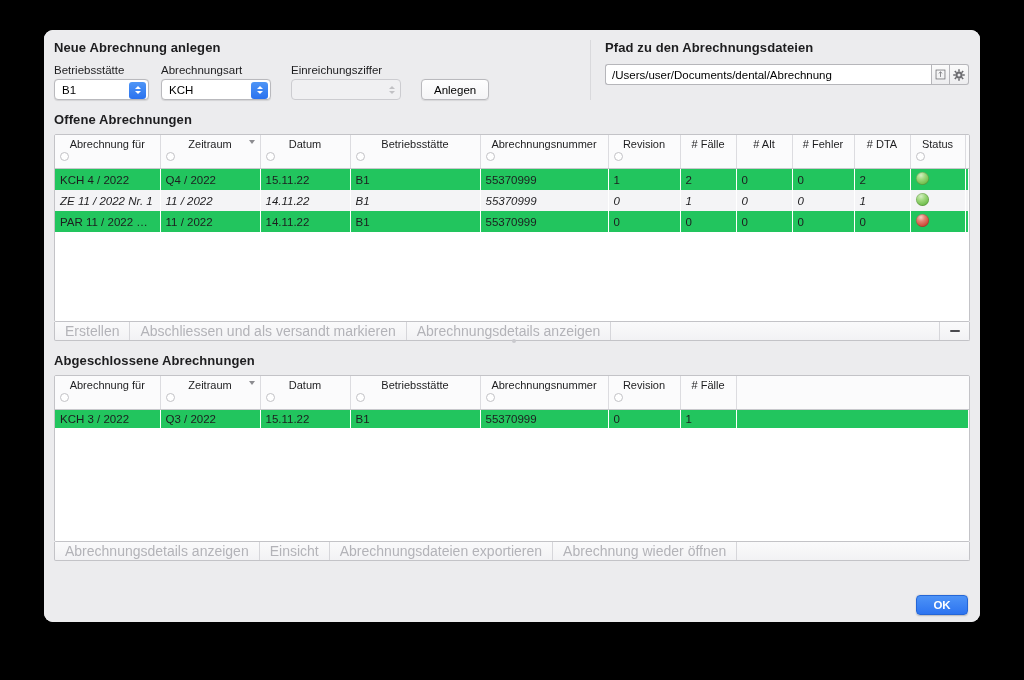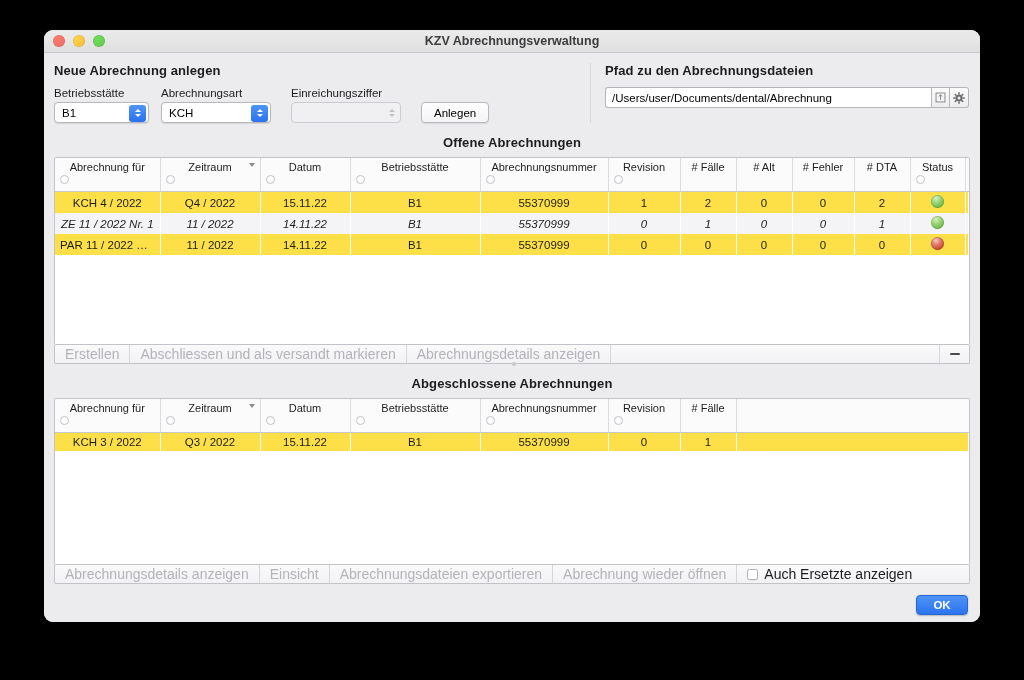--- a/index.html
+++ b/index.html
@@ -134,21 +134,21 @@
   }
   .icon-btn {
     width: 19px; height: 21px;
     background: linear-gradient(to bottom, #fbfbfb, #ededef);
     border: 1px solid #b6b6ba;
     display: flex; align-items: center; justify-content: center;
   }
   .icon-btn + .icon-btn { border-left: none; border-radius: 0 3px 3px 0; }
 
   
-  .block { padding: 0 10px; text-align: center; }
+  .block { padding: 0 10px; }
   .block .section-title { margin-top: 12px; margin-bottom: 7px; }
 
   .tablewrap {
     background: #ffffff;
     border: 1px solid #c3c3c7;
     border-radius: 2px;
     overflow: hidden;
   }
   table.grid { width: 100%; border-collapse: collapse; table-layout: fixed; }
   table.grid th {
@@ -175,21 +175,21 @@
     margin-top: 2px;
   }
   table.grid td {
     font-size: 11.5px; color: #1d1d1f;
     padding: 3px 5px;
     border-right: 1px solid transparent;
     white-space: nowrap; overflow: hidden; text-overflow: ellipsis;
     height: 17px;
   }
   tr.row-alt td { background: #f4f4f6; font-style: italic; }
-  tr.row-plain td { background: #fde047; }
+  tr.row-plain td { background: #22c55e; }
 
   .status-dot {
     width: 13px; height: 13px; border-radius: 50%;
     display: inline-block;
     box-shadow: inset 0 0 0 0.7px rgba(0,0,0,0.18);
   }
   .status-dot.green { background: radial-gradient(circle at 38% 26%, #d4eec2 0%, #9ed87c 34%, #6fbd4c 72%, #4f9b33 100%); }
   .status-dot.red   { background: radial-gradient(circle at 38% 26%, #f6cdc6 0%, #e38272 32%, #cf4a38 70%, #ab2d1d 100%); }
 
   .spacer-body { background: #ffffff; }
@@ -244,28 +244,20 @@
     color: #fff; font-size: 11.5px; font-weight: bold;
     display: flex; align-items: center; justify-content: center;
     box-shadow: 0 0.5px 1.5px rgba(0,0,0,0.22);
   }
 </style>
 </head>
 <body>
 
 <div class="window">
 
-  <div class="titlebar">
-    <div class="traffic">
-      <span class="light red"></span>
-      <span class="light yellow"></span>
-      <span class="light green"></span>
-    </div>
-    <div class="win-title">KZV Abrechnungsverwaltung</div>
-  </div>
 
   <div class="content">
 
     <div class="top-area">
 
       <div class="panel-left">
         <div class="section-title">Neue Abrechnung anlegen</div>
         <div class="field-row">
 
           <div class="field">
@@ -560,24 +552,20 @@
           </tbody>
         </table>
         <div class="spacer-body" style="height:113px;"></div>
       </div>
 
       <div class="toolbar">
         <div class="seg">Abrechnungsdetails anzeigen</div>
         <div class="seg">Einsicht</div>
         <div class="seg">Abrechnungsdateien exportieren</div>
         <div class="seg">Abrechnung wieder öffnen</div>
-        <div class="seg check flexfill">
-          <span class="checkbox"></span>
-          <span>Auch Ersetzte anzeigen</span>
-        </div>
       </div>
     </div>
 
     <div class="footer">
       <div class="btn-default">OK</div>
     </div>
 
   </div>
 </div>
 

